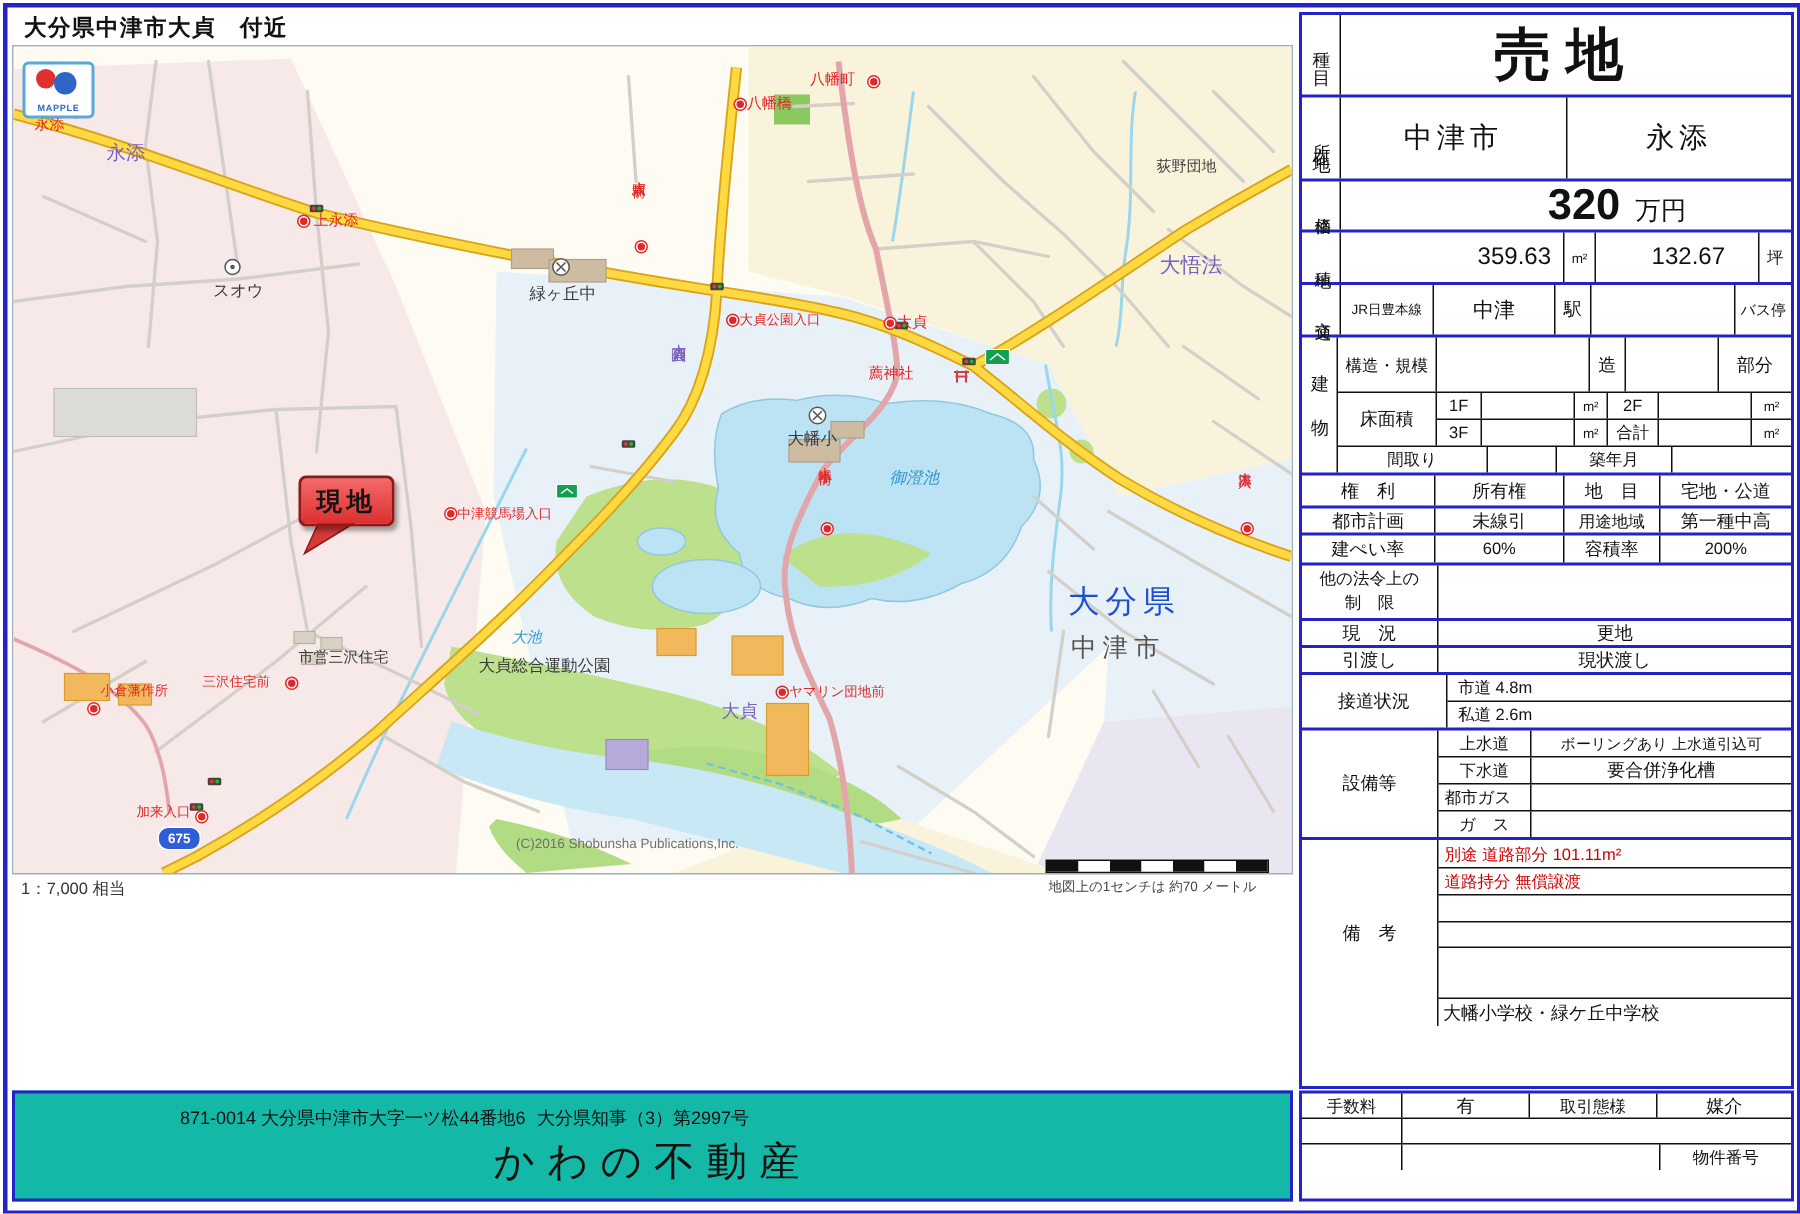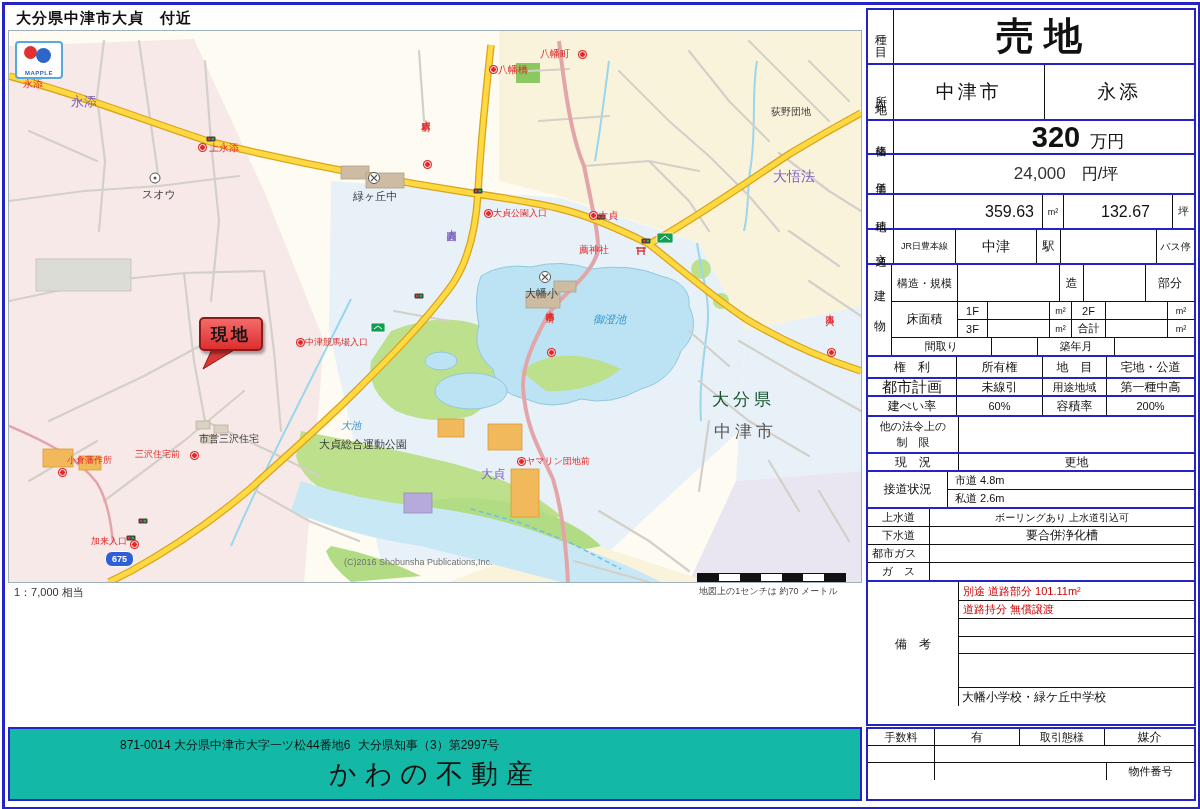--- a/index.html
+++ b/index.html
@@ -221,21 +221,21 @@
   <span class="ml red" style="left:484px;top:178px;font-size:9px">大貞公園入口</span>
   <span class="bd" style="left:476px;top:179px"></span>
   <span class="ml red" style="left:589px;top:180px;font-size:10px">大貞</span>
   <span class="bd" style="left:581px;top:181px"></span>
   <span class="ml pur v" style="left:437px;top:190px;font-size:10px">大貞公園</span>
   <span class="ml red" style="left:570px;top:214px;font-size:10px">薦神社</span>
   <span class="ml bl" style="left:584px;top:283px;font-size:11px">御澄池</span>
   <span class="ml dk" style="left:516px;top:257px;font-size:11px">大幡小</span>
   <span class="ml red v" style="left:536px;top:273px;font-size:9px">大幡小前</span>
   <span class="bd" style="left:539px;top:318px"></span>
-  <span class="ml" style="left:703px;top:360px;font-size:17px;color:#14532d;letter-spacing:4px">大分県</span>
+  <span class="ml" style="left:703px;top:360px;font-size:21px;color:#1d4ed8;letter-spacing:4px">大分県</span>
   <span class="ml" style="left:705px;top:392px;font-size:17px;color:#555;letter-spacing:4px">中津市</span>
   <span class="ml pur" style="left:472px;top:437px;font-size:12px">大貞</span>
   <span class="ml red" style="left:517px;top:426px;font-size:9px">ヤマリン団地前</span>
   <span class="bd" style="left:509px;top:427px"></span>
   <span class="ml dk" style="left:190px;top:403px;font-size:10px">市営三沢住宅</span>
   <span class="ml dk" style="left:310px;top:408px;font-size:11px">大貞総合運動公園</span>
   <span class="ml bl" style="left:332px;top:390px;font-size:10px">大池</span>
   <span class="ml red" style="left:296px;top:307px;font-size:9px">中津競馬場入口</span>
   <span class="bd" style="left:288px;top:308px"></span>
   <span class="ml red" style="left:126px;top:419px;font-size:9px">三沢住宅前</span>
@@ -293,31 +293,20 @@
         <span class="vt">価格</span>
       </div>
     <div class="c last" style="flex:1;border-right:none">
       <span style="transform:translateX(34px);display:flex;align-items:baseline">
         <span style="font-size:29px;font-weight:bold">320</span>
         <span style="font-size:17px;margin-left:10px">万円</span>
       </span>
     </div>
   </div>
 
-  <div class="r" style="height:40px">
-    <div class="vlab" style="width:26px;font-size:11px">
-        <span class="vt">単価</span>
-      </div>
-    <div class="c last" style="flex:1;border-right:none">
-      <span style="transform:translateX(22px);display:flex;align-items:baseline">
-        <span style="font-size:17px;color:#333">24,000</span>
-        <span style="font-size:16px;margin-left:16px">円/坪</span>
-      </span>
-    </div>
-  </div>
 
   <div class="r" style="height:35px">
     <div class="vlab" style="width:26px;font-size:11px">
         <span class="vt">地積</span>
       </div>
     <div class="c cr" style="width:149px;font-size:16px;padding-right:8px">359.63</div>
     <div class="c" style="width:21px;font-size:9px">m²</div>
     <div class="c cr" style="width:109px;font-size:16px;padding-right:22px">132.67</div>
     <div class="c last" style="flex:1;font-size:11px">坪</div>
   </div>
@@ -376,21 +365,21 @@
   </div>
 
   <div class="r" style="height:22px">
     <div class="c" style="width:89px;font-size:12px">権　利</div>
     <div class="c" style="width:86px;font-size:12px">所有権</div>
     <div class="c" style="width:64px;font-size:12px">地　目</div>
     <div class="c last" style="flex:1;font-size:12px">宅地・公道</div>
   </div>
 
   <div class="r" style="height:18px">
-    <div class="c" style="width:89px;font-size:15px">都市計画</div>
+    <div class="c" style="width:89px;font-size:12px">都市計画</div>
     <div class="c" style="width:86px;font-size:12px">未線引</div>
     <div class="c" style="width:64px;font-size:11px">用途地域</div>
     <div class="c last" style="flex:1;font-size:12px">第一種中高</div>
   </div>
 
   <div class="r" style="height:20px">
     <div class="c" style="width:89px;font-size:12px">建ぺい率</div>
     <div class="c" style="width:86px;font-size:11px">60%</div>
     <div class="c" style="width:64px;font-size:12px">容積率</div>
     <div class="c last" style="flex:1;font-size:11px">200%</div>
@@ -402,34 +391,39 @@
       <span>制　限</span>
     </div>
     <div class="c last" style="flex:1"></div>
   </div>
 
   <div class="r" style="height:18px">
     <div class="c" style="width:91px;font-size:12px">現　況</div>
     <div class="c last" style="flex:1;font-size:12px">更地</div>
   </div>
 
+  <div class="r" style="height:18px">
+    <div class="c" style="width:91px;font-size:12px">引渡し</div>
+    <div class="c last" style="flex:1;font-size:12px">現状渡し</div>
+  </div>
 
   <div class="r" style="height:37px">
-    <div class="c" style="width:80px;font-size:12px">接道状況</div>
+    <div class="c" style="width:97px;font-size:12px">接道状況</div>
     <div class="col">
       <div class="sr" style="height:18px">
           <div class="c cl last" style="flex:1;font-size:11px;padding-left:7px">市道  4.8m</div>
         </div>
       <div class="sr last" style="flex:1">
           <div class="c cl last" style="flex:1;font-size:11px;padding-left:7px">私道  2.6m</div>
         </div>
     </div>
   </div>
 
   <div class="r" style="height:73px">
+    <div class="c" style="width:91px;font-size:12px">設備等</div>
     <div class="col">
       <div class="sr" style="height:18px">
         <div class="c" style="width:62px;font-size:11px">上水道</div>
         <div class="c last" style="flex:1;font-size:10px">ボーリングあり 上水道引込可</div>
       </div>
       <div class="sr" style="height:18px">
         <div class="c" style="width:62px;font-size:11px">下水道</div>
         <div class="c last" style="flex:1;font-size:12px">要合併浄化槽</div>
       </div>
       <div class="sr" style="height:18px">

